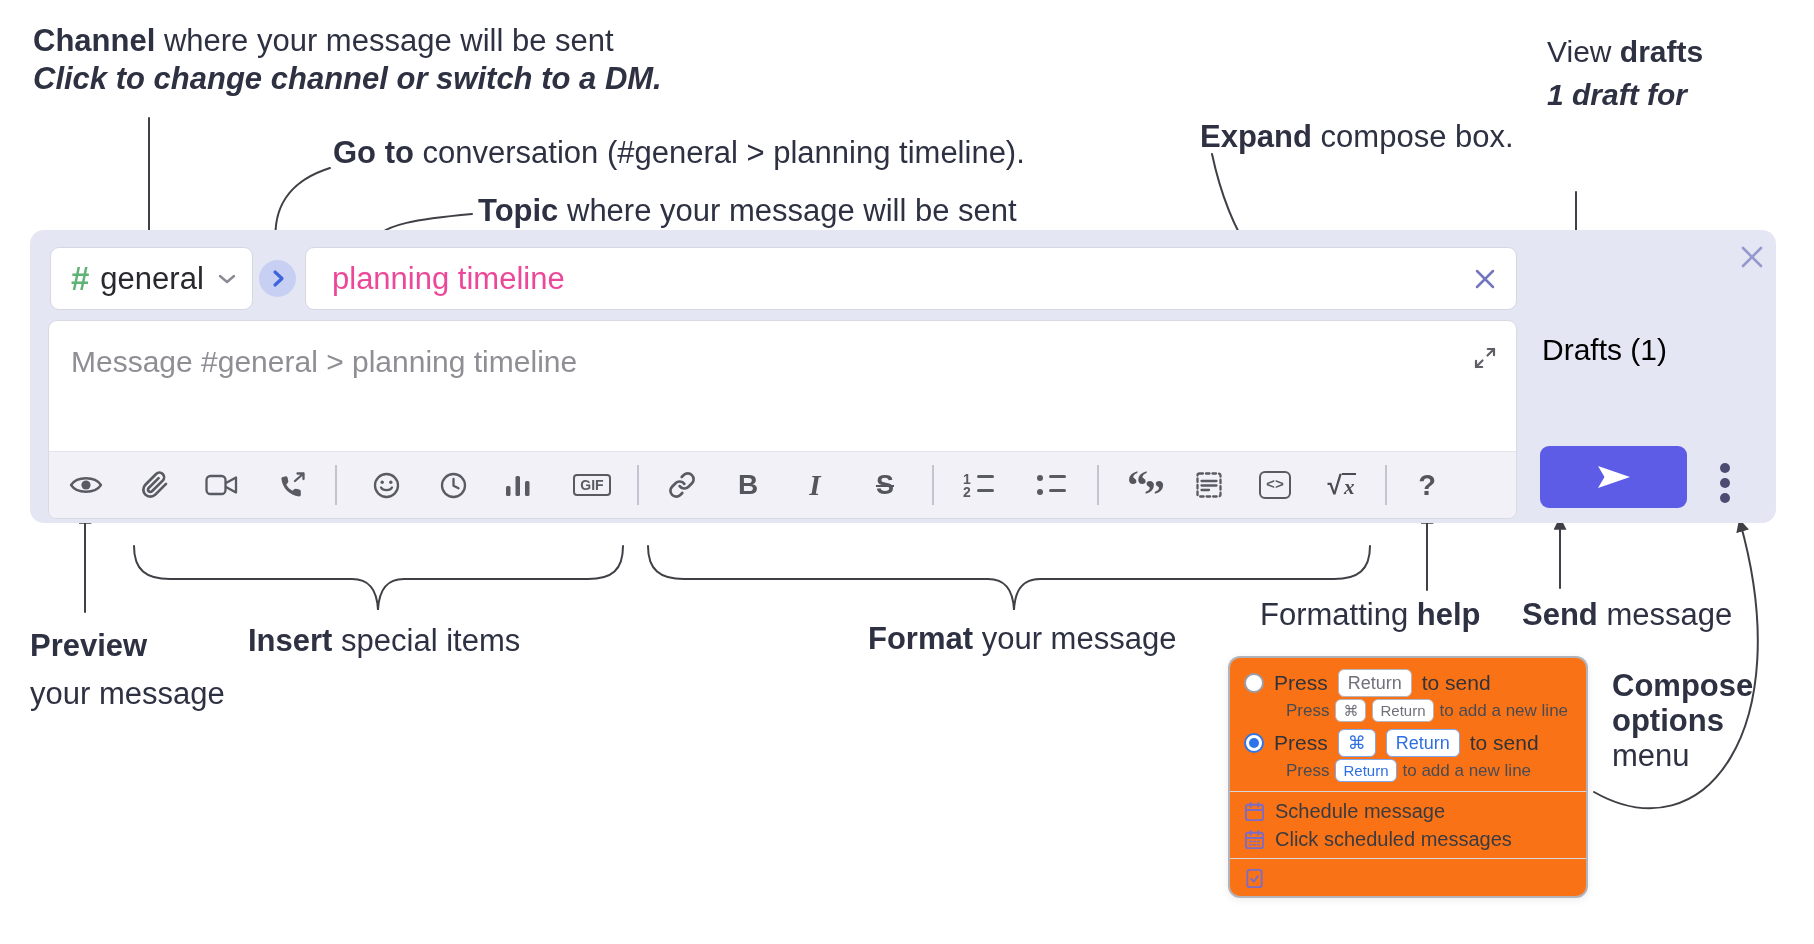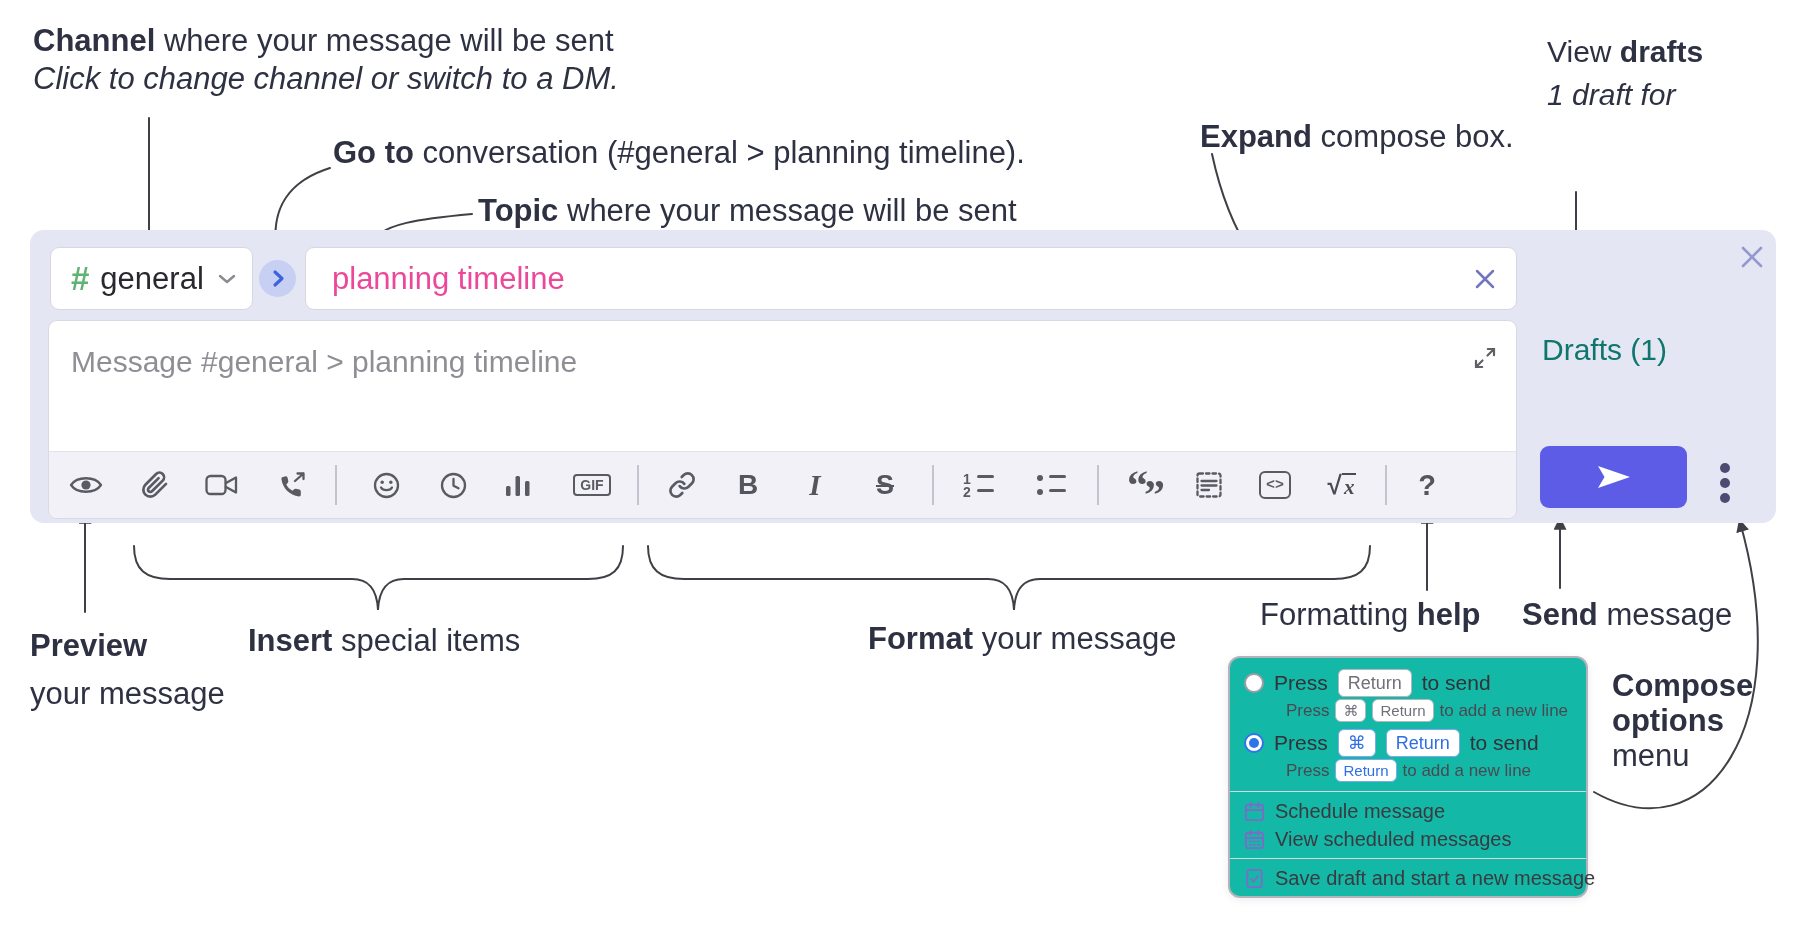--- a/index.html
+++ b/index.html
@@ -1,21 +1,21 @@
 <!DOCTYPE html>
 <html><head>
 <meta charset="utf-8">
 <style>
   html,body{margin:0;padding:0;background:#fff;}
   #screen{position:relative;width:1814px;height:944px;background:#ffffff;overflow:hidden;
     font-family:"Liberation Sans","DejaVu Sans",sans-serif;color:#2d3142;}
   
   .ann{position:absolute;font-size:31px;line-height:38px;color:#2d3142;white-space:nowrap;}
   .ann b{font-weight:700;}
-  .ann .it{font-style:italic;}
+  .ann .it{font-style:italic;font-weight:bold;}
   .overlay{position:absolute;left:0;top:0;width:1814px;height:944px;pointer-events:none;}
   
   #compose{position:absolute;left:30px;top:230px;width:1746px;height:293px;background:#e5e6f3;border-radius:14px;}
   .whitebox{background:#fff;border:1px solid #d6d7e2;border-radius:9px;box-sizing:border-box;}
   #channel-select{position:absolute;left:20px;top:17px;width:203px;height:63px;display:flex;align-items:center;padding:0 16px 0 20px;cursor:pointer;}
   #channel-select .hash{font-size:33px;font-weight:700;color:#5fb374;margin-right:11px;}
   #channel-select .cname{font-size:31px;color:#28282e;flex:1;}
   #goto-btn{position:absolute;left:229px;top:30px;width:37px;height:37px;border-radius:50%;background:#c7d0f3;display:flex;align-items:center;justify-content:center;cursor:pointer;}
   #topic-input{position:absolute;left:275px;top:17px;width:1212px;height:63px;display:flex;align-items:center;padding:0 60px 0 26px;font-size:31px;color:#ec4899;}
   #topic-clear{position:absolute;right:20px;top:20px;width:22px;height:22px;cursor:pointer;}
@@ -34,27 +34,27 @@
     font-family:"Liberation Mono","DejaVu Sans Mono",monospace;font-size:15px;font-weight:700;color:#5a5a63;}
   .olwrap,.ulwrap{position:relative;width:32px;height:27px;}
   .olnum{position:absolute;left:0;font-size:14px;font-weight:700;color:#5a5a63;line-height:14px;}
   .bar{position:absolute;left:14px;width:17px;height:3.5px;background:#5a5a63;border-radius:2px;}
   .dot{position:absolute;left:2px;width:6px;height:6px;border-radius:50%;background:#5a5a63;}
   .quote-ico{font-family:"Liberation Serif","DejaVu Serif",serif;font-size:42px;font-weight:700;letter-spacing:-4px;color:#55555e;line-height:20px;}
   .quote-ico .q2{position:relative;top:10px;}
   .mathwrap{font-weight:700;font-size:26px;color:#4b4b55;}
   .mathx{font-style:italic;font-family:"Liberation Serif","DejaVu Serif",serif;font-size:21px;border-top:2.5px solid #4b4b55;padding:0 2px;}
   .helpq{font-size:29px;font-weight:600;color:#55555e;}
-  #drafts-link{position:absolute;left:1512px;top:103px;font-size:30px;color:#0f766e;cursor:pointer;}
+  #drafts-link{position:absolute;left:1512px;top:103px;font-size:30px;color:#000000;cursor:pointer;}
   #send-btn{position:absolute;left:1510px;top:216px;width:147px;height:62px;background:#5c5ce6;border-radius:9px;display:flex;align-items:center;justify-content:center;cursor:pointer;border:none;}
   #ellipsis-btn{position:absolute;left:1684px;top:231px;width:22px;height:44px;display:flex;flex-direction:column;align-items:center;justify-content:center;gap:5px;cursor:pointer;}
   #ellipsis-btn i{width:10px;height:10px;border-radius:50%;background:#4c4c72;}
   #close-btn{position:absolute;left:1710px;top:15px;width:24px;height:24px;cursor:pointer;}
   
-  #popup{position:absolute;left:1228px;top:656px;width:360px;height:242px;background:#14b8a6;border:2px solid #b3b3ba;border-radius:12px;
+  #popup{position:absolute;left:1228px;top:656px;width:360px;height:242px;background:#f97316;border:2px solid #b3b3ba;border-radius:12px;
     box-shadow:0 2px 8px rgba(0,0,0,.08);box-sizing:border-box;padding-top:8px;font-size:21px;color:#323238;}
   .opt-main{display:flex;align-items:center;gap:10px;padding:3px 14px 2px;white-space:nowrap;}
   .opt-sub{display:flex;align-items:center;gap:6px;padding:0 14px 4px 56px;font-size:17px;color:#4a4a52;white-space:nowrap;}
   .radio{width:20px;height:20px;border-radius:50%;border:2px solid #9d9da5;box-sizing:border-box;background:#fff;flex:0 0 auto;position:relative;}
   .radio.sel{border-color:#2f74e8;}
   .radio.sel::after{content:"";position:absolute;left:3px;top:3px;width:10px;height:10px;border-radius:50%;background:#2f74e8;}
   .kbd{display:inline-block;border:1.5px solid #b5b5bf;border-radius:6px;padding:0 9px;font-size:18px;color:#70707a;background:#fff;line-height:26px;}
   .kbd.sm{font-size:15px;line-height:21px;padding:0 7px;}
   .kbd.blue{border-color:#7fa8ef;color:#2e6fe2;}
   .mdiv{border-top:1.5px solid #d8d8de;margin:5px 0;}
@@ -315,25 +315,24 @@
         <path d="M2,9.5 L20,9.5 M7,2 L7,6 M15,2 L15,6"></path>
       </svg>
       <span>Schedule message</span>
     </div>
     <div class="mitem">
       <svg class="mico" width="21" height="21" viewBox="0 0 22 22">
         <rect x="2" y="4" width="18" height="16" rx="2.5"></rect>
         <path d="M2,9.5 L20,9.5 M7,2 L7,6 M15,2 L15,6"></path>
         <path d="M6,13 L8,13 M10,13 L12,13 M14,13 L16,13 M6,16.5 L8,16.5 M10,16.5 L12,16.5 M14,16.5 L16,16.5" stroke-width="1.6"></path>
       </svg>
-      <span>View scheduled messages</span>
+      <span>Click scheduled messages</span>
     </div>
     <div class="mdiv"></div>
     <div class="mitem">
       <svg class="mico" width="21" height="21" viewBox="0 0 22 22">
         <rect x="3.5" y="2" width="15" height="18" rx="2.5"></rect>
         <path d="M7.5,11.5 L10.2,14.2 L14.5,8.5"></path>
       </svg>
-      <span>Save draft and start a new message</span>
     </div>
   </div>
 
 </div>
 
 </body></html>

